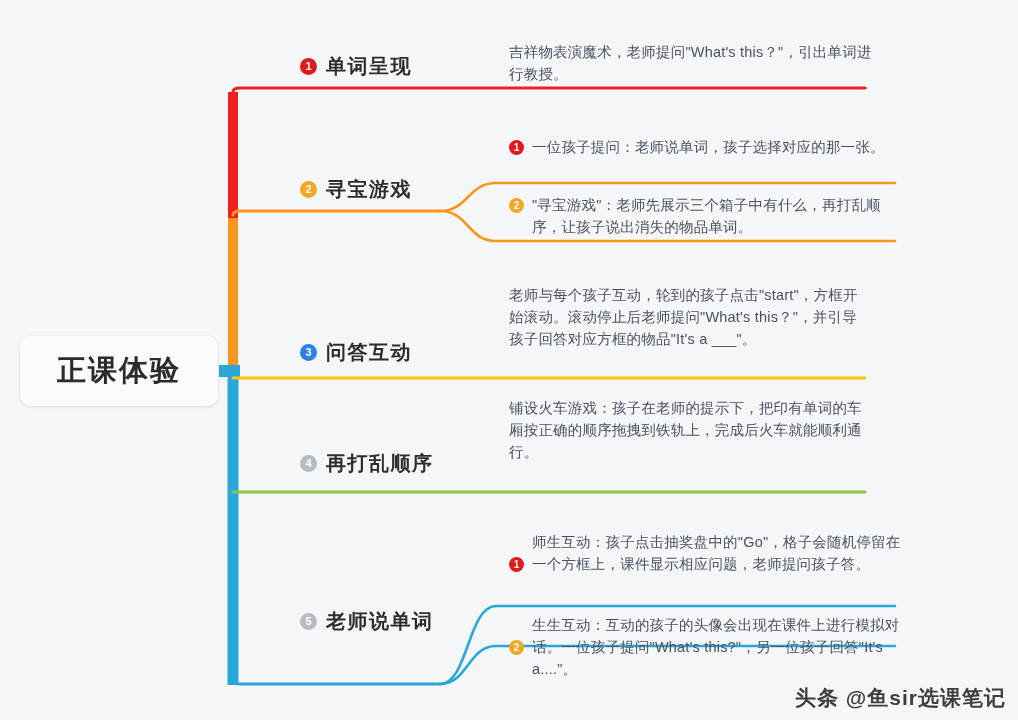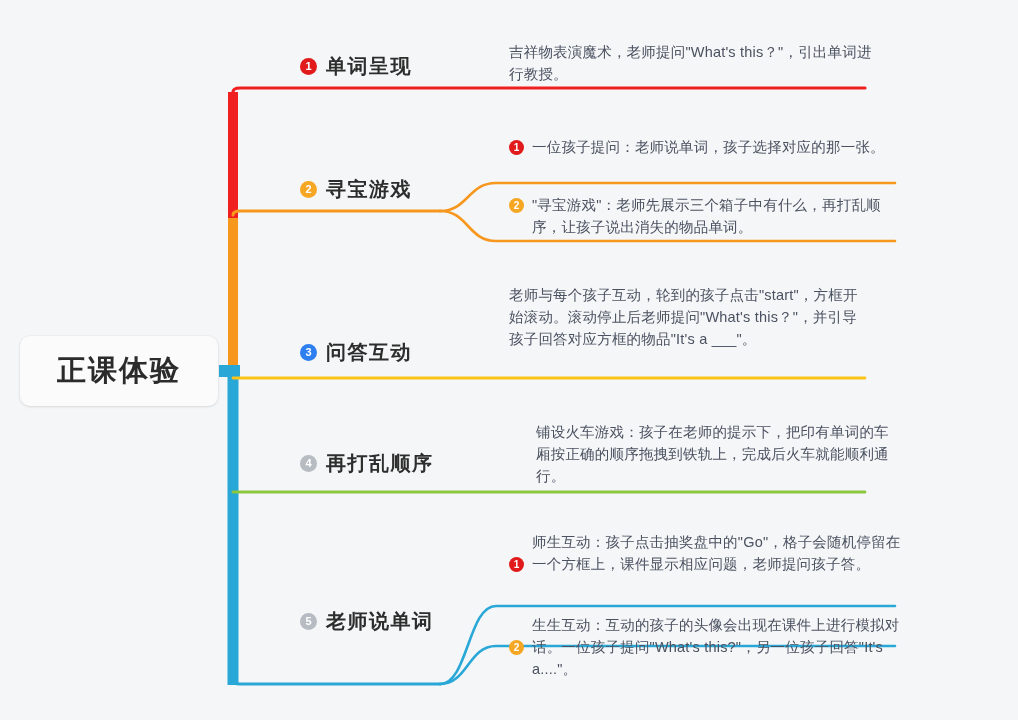--- a/index.html
+++ b/index.html
@@ -179,31 +179,32 @@
     <span class="title-text">问答互动</span>
   </div>
   <div class="leaf no-badge" style="left:509px; top:284px; width:360px;">
     <span class="leaf-text">老师与每个孩子互动，轮到的孩子点击"start"，方框开始滚动。滚动停止后老师提问"What's this？"，并引导孩子回答对应方框的物品"It's a ___"。</span>
   </div>
 
   <div class="branch-title" style="left:300px; top:450px;">
     <span class="badge badge-lg" style="background: rgb(183, 188, 194);">4</span>
     <span class="title-text">再打乱顺序</span>
   </div>
-  <div class="leaf no-badge" style="left:509px; top:421px; width:362px;margin-left:27px;">
+  <div class="leaf no-badge" style="left:509px; top:397px; width:362px;">
     <span class="leaf-text">铺设火车游戏：孩子在老师的提示下，把印有单词的车厢按正确的顺序拖拽到铁轨上，完成后火车就能顺利通行。</span>
   </div>
 
   <div class="branch-title" style="left:300px; top:608px;">
     <span class="badge badge-lg" style="background: rgb(183, 188, 194);">5</span>
     <span class="title-text">老师说单词</span>
   </div>
   <div class="leaf" style="left:509px; top:531px; width:392px;">
     <span class="badge badge-sm" style="margin-top: 26px; background: rgb(225, 27, 27);">1</span>
     <span class="leaf-text">师生互动：孩子点击抽奖盘中的"Go"，格子会随机停留在一个方框上，课件显示相应问题，老师提问孩子答。</span>
   </div>
   <div class="leaf" style="left:509px; top:614px; width:392px;">
     <span class="badge badge-sm" style="margin-top: 26px; background: rgb(245, 166, 35);">2</span>
     <span class="leaf-text">生生互动：互动的孩子的头像会出现在课件上进行模拟对话。一位孩子提问"What's this?"，另一位孩子回答"It's a...."。</span>
   </div>
 
+  <div id="watermark">头条 @鱼sir选课笔记</div>
 
 </div>
 
 </body></html>

